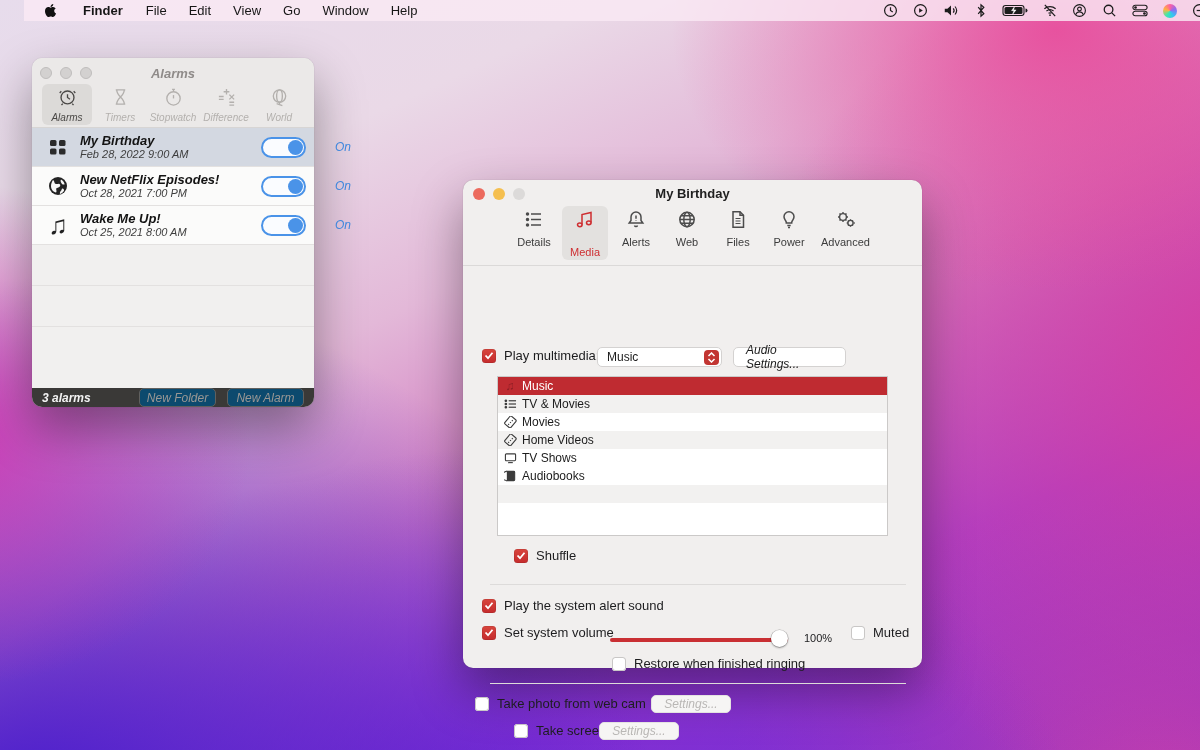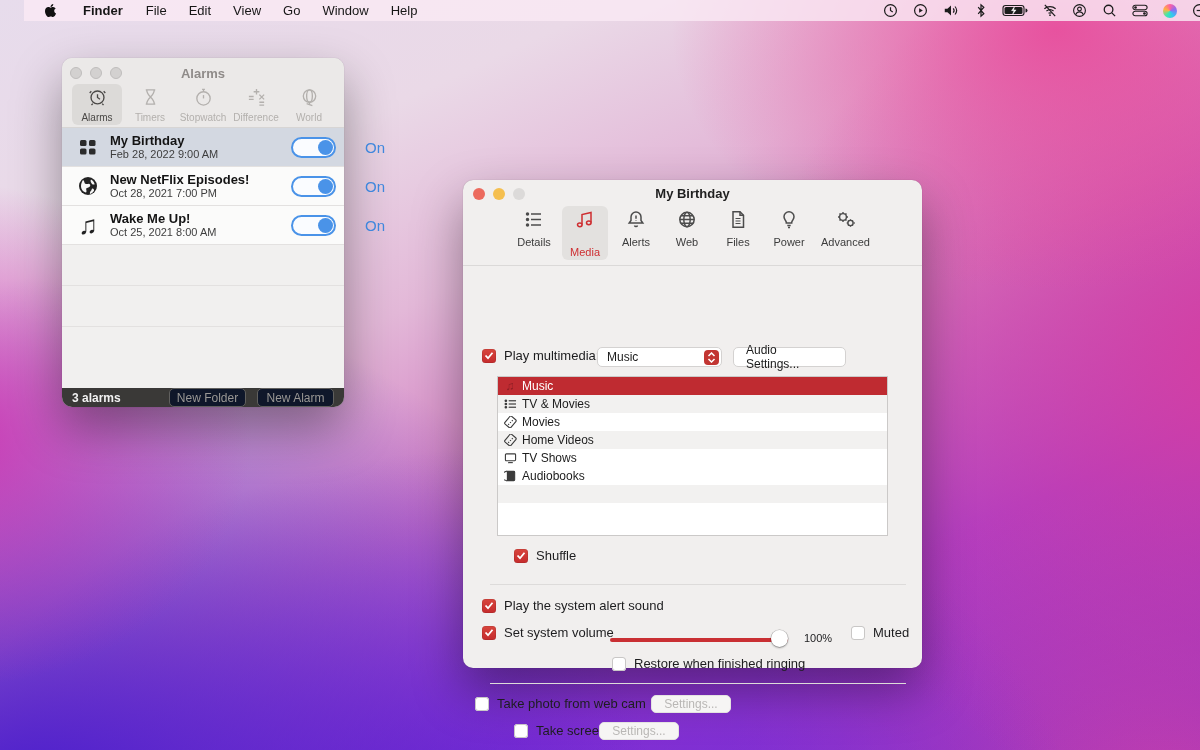--- a/index.html
+++ b/index.html
@@ -24,21 +24,21 @@
   .menubar .mitem { padding:0 11px; }
   .menubar .mitem.app { font-weight:bold; padding-right:12px; }
   .statusicons { margin-left:auto; display:flex; align-items:center; gap:13px; padding-right:4px; }
   .statusicons .sicon { width:17px; height:17px; display:flex; align-items:center; justify-content:center; }
   .siri-ball { width:14px; height:14px; border-radius:50%;
     background:conic-gradient(#ff5fa2,#8e6cf0,#35c3f3,#3be8b0,#ffb340,#ff5fa2); }
   
   .window { position:absolute; border-radius:10px; box-shadow:0 22px 50px rgba(0,0,0,.38), 0 0 1px rgba(0,0,0,.3); }
   .tl-dot { width:12px; height:12px; border-radius:50%; }
   
-  .alarms-win { left:62px; top:58px; width:282px; height:349px; background:#f1f0ef; }
+  .alarms-win { left:32px; top:58px; width:282px; height:349px; background:#f1f0ef;font-style:italic; }
   .alarms-head { height:70px; background:#ebe9e8; border-radius:10px 10px 0 0; border-bottom:1px solid #d7d5d4; position:relative; }
   .alarms-titlebar { height:24px; display:flex; align-items:center; padding:0 8px; position:relative; }
   .alarms-titlebar .dots { display:flex; gap:8px; padding-top:6px; }
   .alarms-titlebar .tl-dot { background:#d3d1d0; border:1px solid #bfbdbc; }
   .alarms-title { position:absolute; left:0; right:0; top:8px; text-align:center;
     font-size:13px; font-weight:bold; color:#8f8b89; }
   .alarm-tabs { display:flex; justify-content:space-between; padding:2px 10px 0 10px; }
   .atab { width:50px; padding:3px 0 2px; display:flex; flex-direction:column; align-items:center; gap:1px;
     border-radius:6px; color:#b3b0ad; }
   .atab svg { stroke:#b3b0ad; }
@@ -46,30 +46,30 @@
   .atab.sel { background:#dcdad8; color:#4a4846; }
   .atab.sel svg { stroke:#4a4846; }
   .alarm-row { height:39px; display:flex; align-items:center; background:#fbfbfa; border-bottom:1px solid #e3e1e0; padding:0 8px 0 10px; }
   .alarm-row.sel { background:#d3d8e1; }
   .alarm-ic { width:32px; display:flex; align-items:center; justify-content:center; font-size:24px; color:#222; }
   .alarm-txt { flex:1; padding-left:6px; }
   .alarm-name { font-size:13px; font-weight:bold; color:#141414; line-height:15px; }
   .alarm-date { font-size:11px; color:#3e3e3e; line-height:13px; }
   .toggle { width:45px; height:21px; border:2px solid #4a93e8; border-radius:11px; background:#fafcff;
     position:relative; display:flex; align-items:center; }
-  .toggle .t-label { font-size:15px; color:#3f87dd; padding-left:24px;margin-left:48px; }
+  .toggle .t-label { font-size:12px; color:#3f87dd; padding-left:24px;margin-left:48px; }
   .toggle .t-knob { position:absolute; right:1px; top:1px; width:15px; height:15px; border-radius:50%; background:#4a93e8; }
   .empty-rows { background:#f1f0ef; }
   .empty-row { height:41px; border-bottom:1px solid #e3e1e0; }
   .empty-row.last { height:52px; border-bottom:none; }
   .alarms-footer { position:absolute; bottom:0; left:0; right:0; height:19px; background:#3a3937;
     border-radius:0 0 10px 10px; display:flex; align-items:center; padding:0 10px; }
   .footer-count { color:#f2f2f2; font-size:12px; font-weight:bold; }
   .footer-btns { margin-left:auto; display:flex; gap:11px; }
-  .dark-btn { width:77px; height:19px; background:#0f172a; border:1px solid #61605e; border-radius:5px;
+  .dark-btn { width:77px; height:19px; background:#0c4a6e; border:1px solid #61605e; border-radius:5px;
     color:#999794; font-size:12px; display:flex; align-items:center; justify-content:center; }
   
   .dlg { left:463px; top:180px; width:459px; height:488px; background:#f1efee; }
   .dlg-titlebar { height:24px; display:flex; align-items:center; padding:0 10px; position:relative; }
   .dlg-titlebar .dots { display:flex; gap:8px; padding-top:4px; }
   .dlg-title { position:absolute; left:0; right:0; top:6px; text-align:center; font-size:13px; font-weight:bold; color:#1f1f1f; }
   .dlg-tabs { display:flex; justify-content:center; gap:5px; padding-top:2px; border-bottom:1px solid #dbd9d8; padding-bottom:5px; }
   .dtab { min-width:46px; padding:3px 4px 2px; border-radius:6px; display:flex; flex-direction:column; align-items:center; gap:2px;
     color:#3c3c3c; }
   .dtab .dtab-label { font-size:11px; }
@@ -79,21 +79,21 @@
   .dlg-body { position:relative; }
   .cb { width:14px; height:14px; border-radius:3.5px; flex:0 0 14px; display:flex; align-items:center; justify-content:center; }
   .cb.on { background:linear-gradient(#d8453d,#c52b2c); box-shadow:inset 0 0 0 .5px rgba(0,0,0,.15); }
   .cb.off { background:#ffffff; box-shadow:inset 0 0 0 1px #c9c7c6; }
   .row-line { position:absolute; display:flex; align-items:center; gap:8px; font-size:13px; color:#1d1d1f; }
   .dropdown { width:125px; height:20px; background:#fff; border:1px solid #d4d2d1; border-radius:5px;
     display:flex; align-items:center; font-size:12px; color:#1b1b1b; padding-left:9px; position:relative; }
   .dd-step { position:absolute; right:2px; top:1.5px; width:15px; height:15px; background:#c23532; border-radius:4px;
     display:flex; flex-direction:column; align-items:center; justify-content:center; gap:1px; }
   .push-btn { height:20px; background:#fff; border:1px solid #d4d2d1; border-radius:5px;
-    font-size:12px; color:#1b1b1b; display:flex; align-items:center; justify-content:center; padding:0 12px; }
+    font-size:12px; color:#1b1b1b; display:flex; align-items:center; justify-content:center; padding:0 12px;font-style:italic; }
   .push-btn.disabled { background:#f6f5f4; border-color:#e4e2e1; color:#b9b7b5; width:80px; height:18px; font-size:12px; }
   .media-list { position:absolute; left:34px; top:110px; width:391px; height:160px; background:#fff;
     border:1px solid #cbc9c8; }
   .ml-row { height:18px; display:flex; align-items:center; padding-left:5px; gap:5px; font-size:12px; color:#1c1c1c; }
   .ml-row.stripe { background:#f2f1f0; }
   .ml-row.sel { background:#bf2b31; color:#fff; }
   .ml-row .mlic { width:14px; display:flex; align-items:center; justify-content:center; }
   .divider { position:absolute; left:27px; right:16px; height:1px; background:#dddbda; }
   .slider-track { position:absolute; left:147px; top:372px; width:178px; height:4px; border-radius:2px; background:#c92f33; }
   .slider-knob { position:absolute; left:308px; top:364px; width:17px; height:17px; border-radius:50%; background:#fff;

